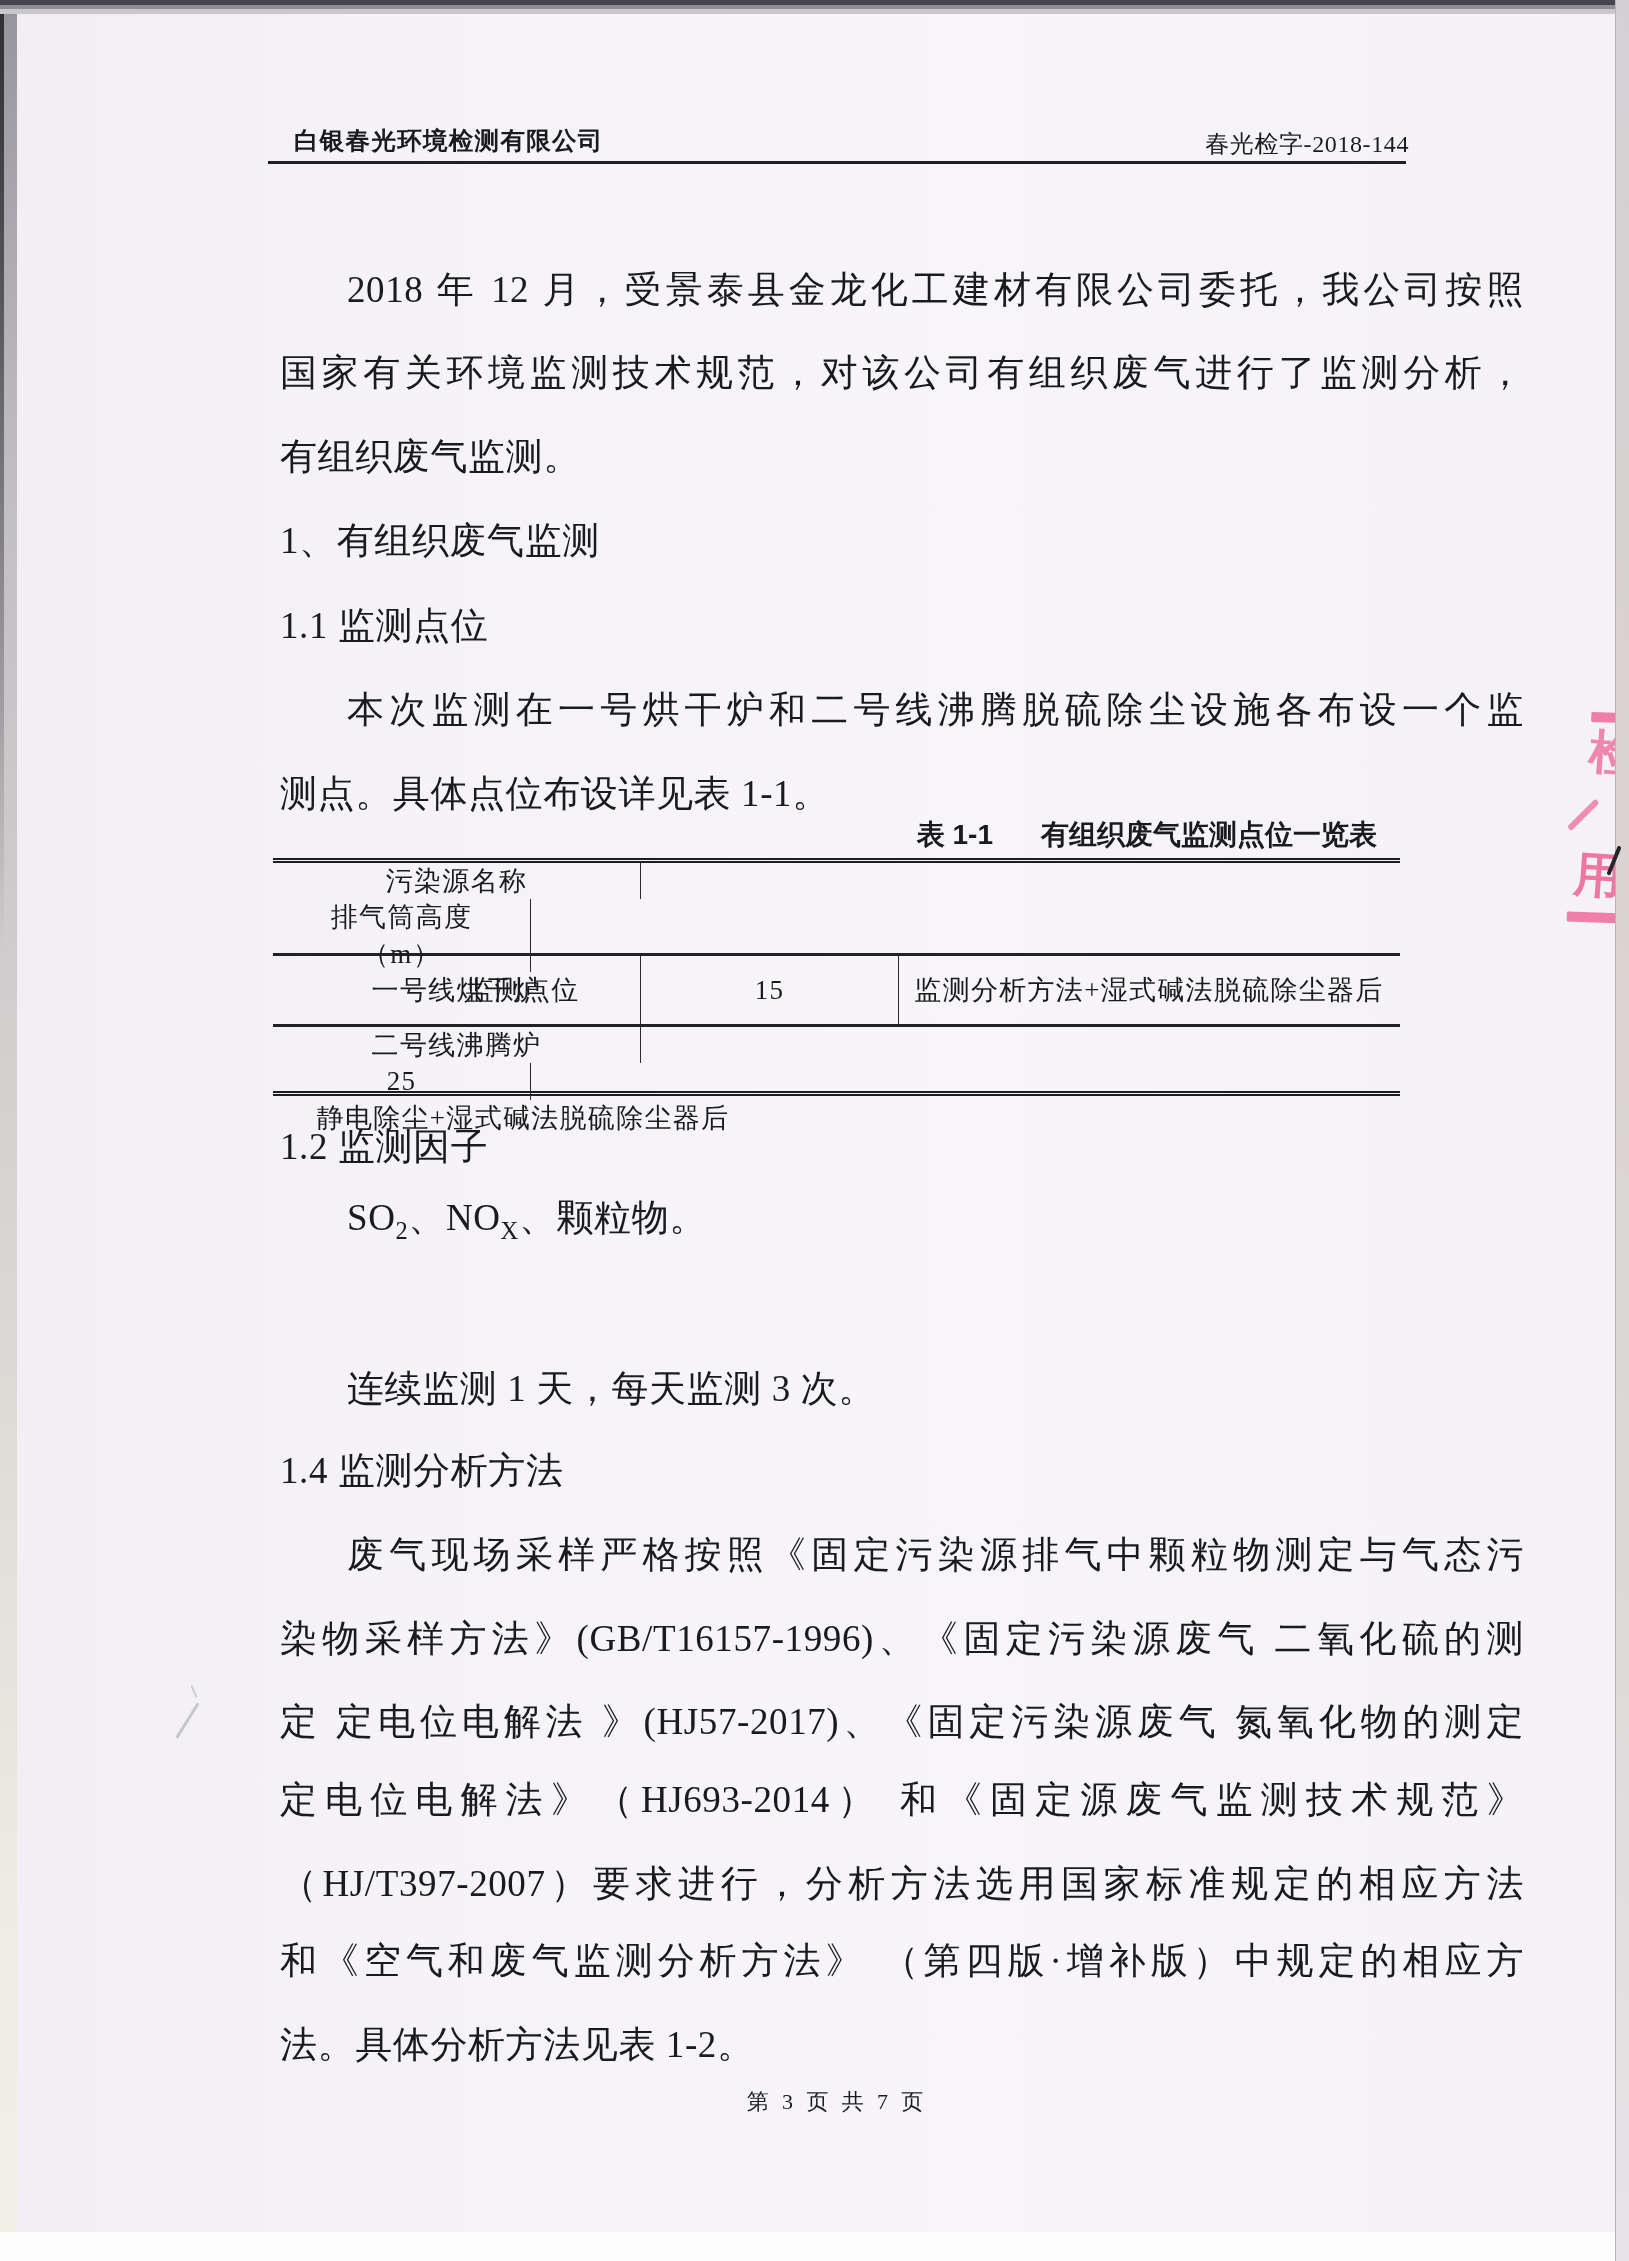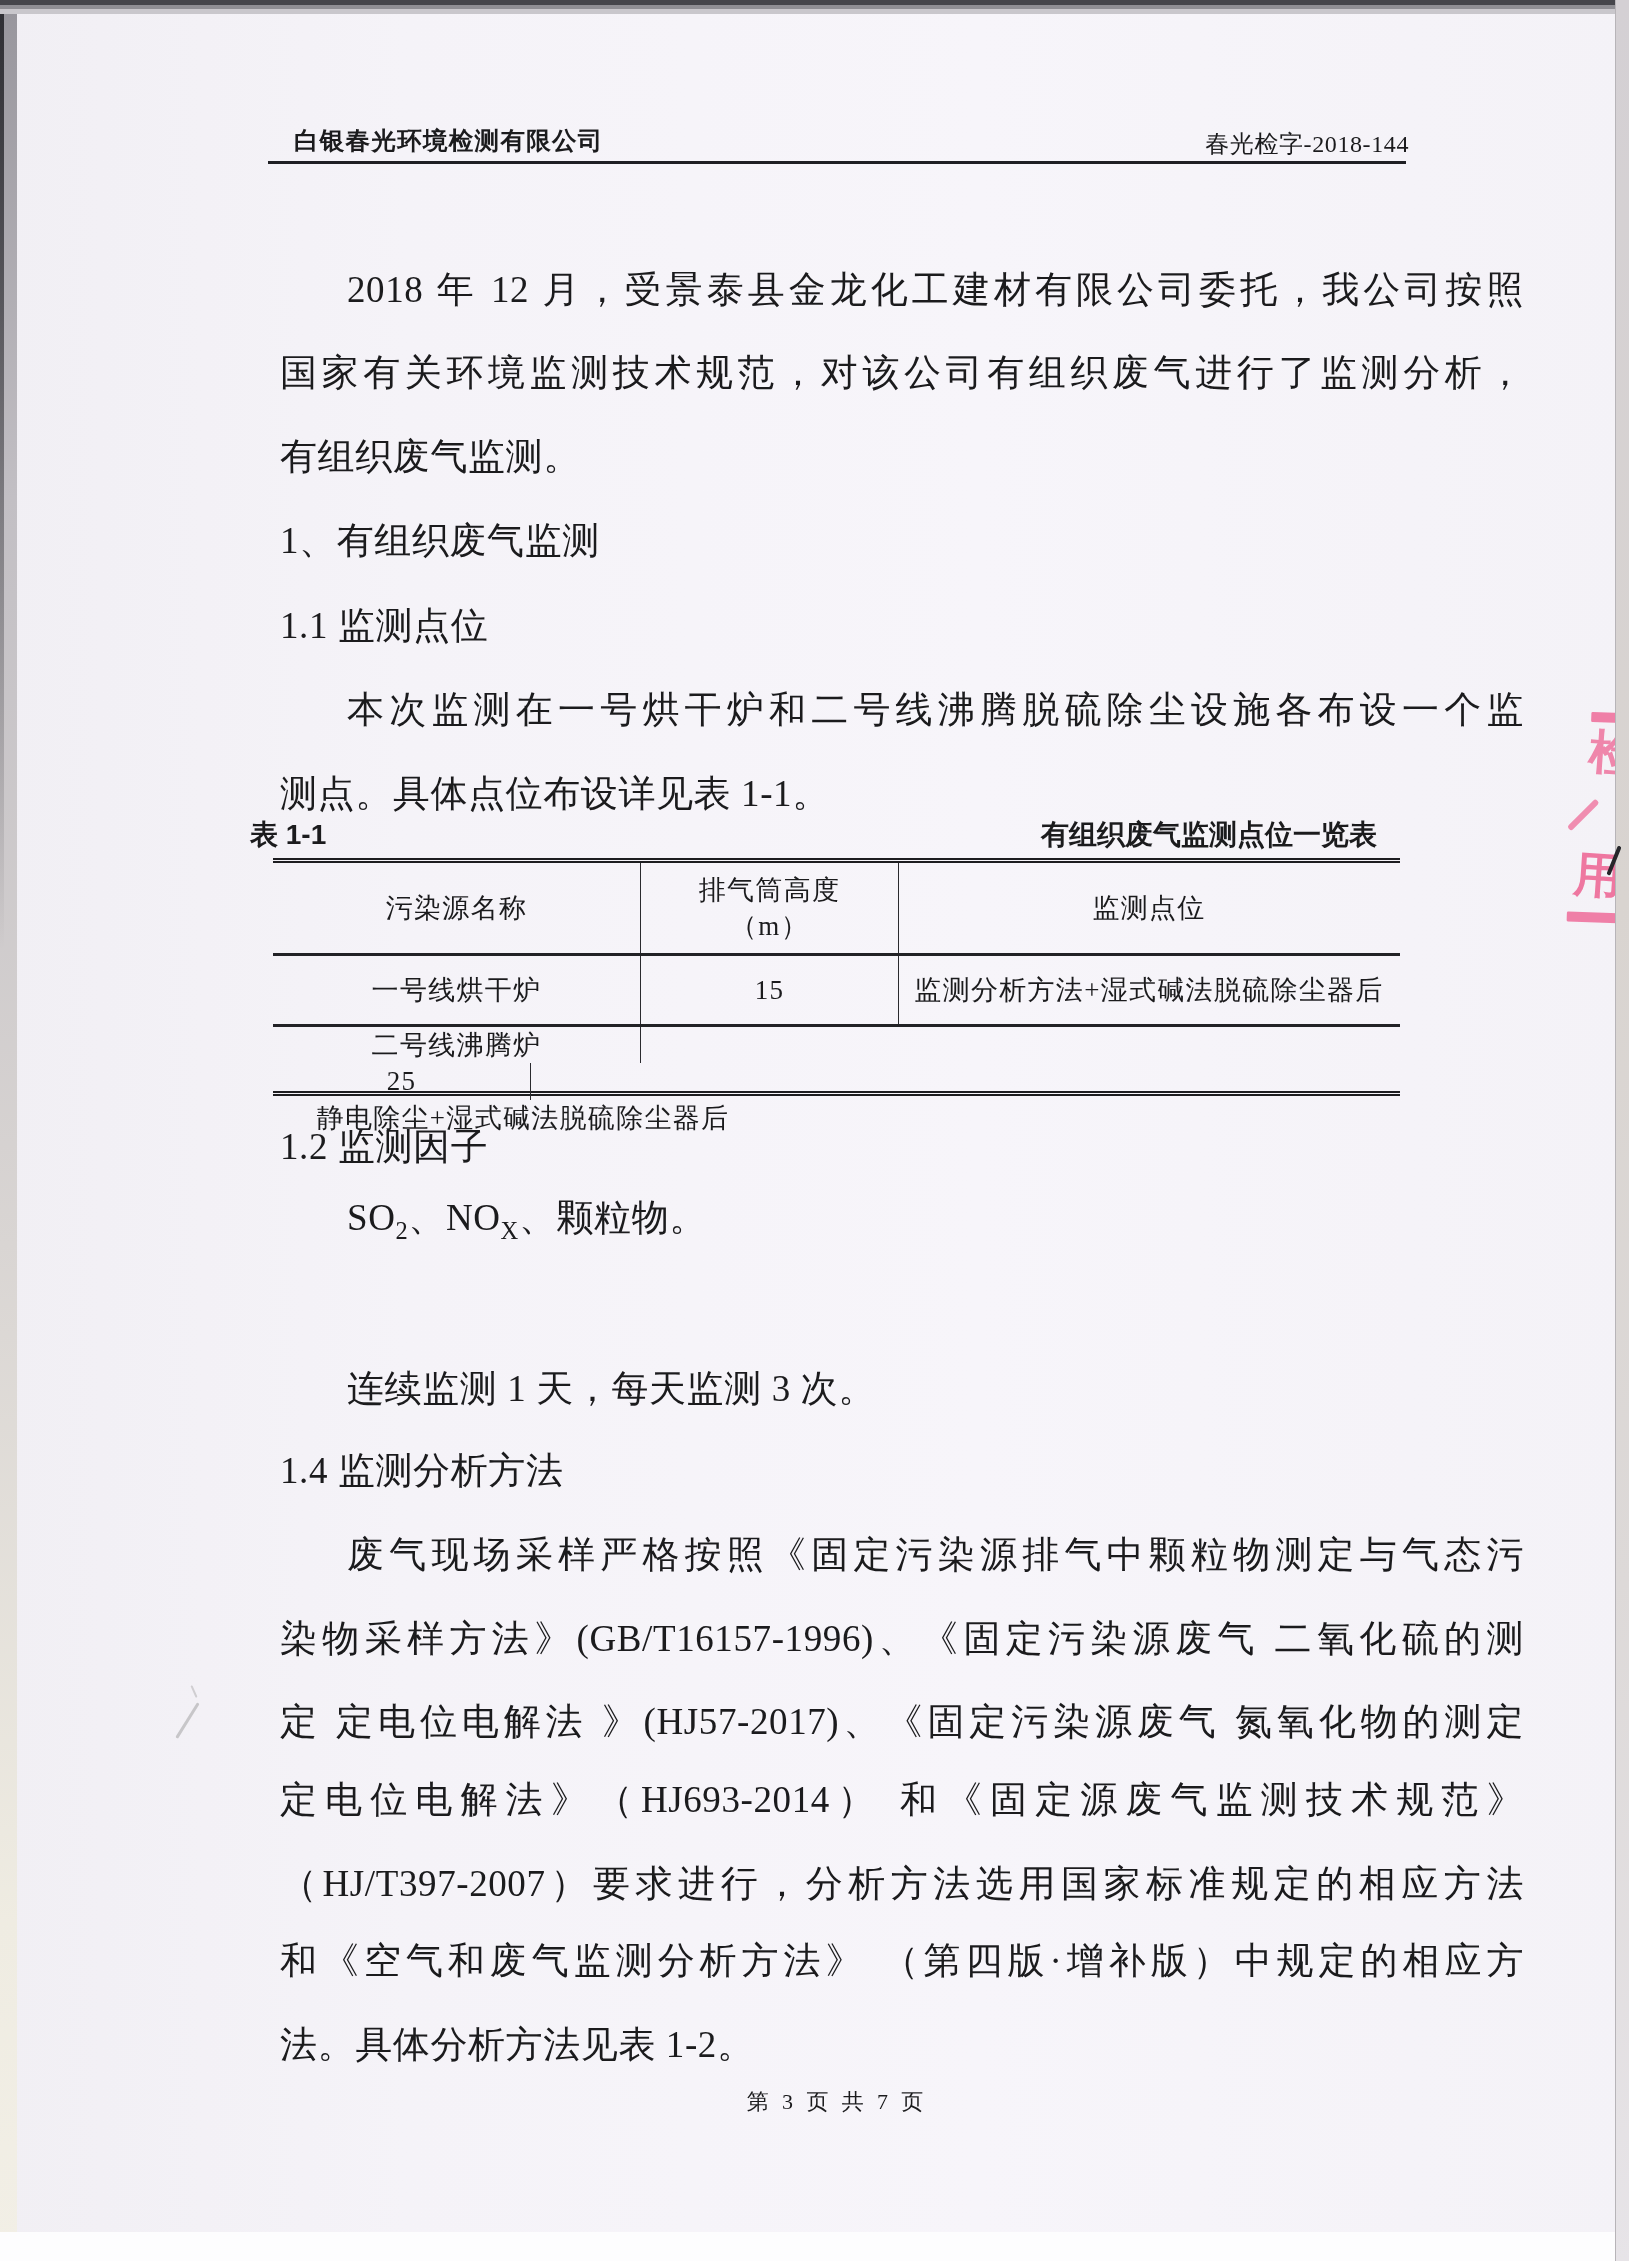--- a/index.html
+++ b/index.html
@@ -27,26 +27,26 @@
     font-weight:bold;font-size:24.5px;letter-spacing:1.3px;}
   .hdr-docno{position:absolute;left:1125px;top:128px;width:284px;text-align:right;font-size:24px;letter-spacing:0.6px;}
   .hdr-rule{position:absolute;left:268px;top:161px;width:1138px;height:2.6px;background:#1f1f24;}
   
   .line{position:absolute;left:280px;width:1244px;font-size:37px;line-height:43px;
     letter-spacing:0.6px;white-space:nowrap;z-index:10;}
   .indent{text-indent:67px;}
   .fill{white-space:normal;word-break:break-all;text-align:justify;text-align-last:justify;}
   .sub{font-size:24.5px;vertical-align:-9px;}
   
-  .tbl-caption{position:absolute;left:273px;top:816px;width:1127px;display:flex;justify-content:space-between;gap:48px;
+  .tbl-caption{position:absolute;left:273px;top:816px;width:1127px;display:flex;justify-content:flex-end;gap:48px;
     font-family:"Liberation Sans","DejaVu Sans",sans-serif;font-weight:bold;font-size:28px;z-index:10;transform:translateX(-23px);}
   .tbl{position:absolute;left:273px;top:858px;width:1127px;z-index:10;
     border-top:5.2px double #1d1d20;border-bottom:5.2px double #1d1d20;box-sizing:border-box;}
   .trow{display:flex;}
-  .trow.hd{height:90px;border-bottom:3.2px solid #222226;}
+  .trow.hd{height:90px;border-bottom:3.2px solid #222226;flex-direction:column;}
   .trow.r1{height:68px;border-bottom:3.2px solid #222226;}
   .trow.r2{height:64px;flex-direction:column;}
   .tcell{display:flex;flex-direction:column;align-items:center;justify-content:center;
     font-size:27px;letter-spacing:1.3px;box-sizing:border-box;line-height:1.35;}
   .c1{width:368px;border-right:1.3px solid #2a2a2e;}
   .c2{width:258px;border-right:1.3px solid #2a2a2e;}
   .c3{width:500px;}
   
   .footer{position:absolute;left:0;top:2087px;width:1630px;text-align:center;font-size:22px;
     letter-spacing:3.9px;z-index:10;transform:translateX(22px);}

